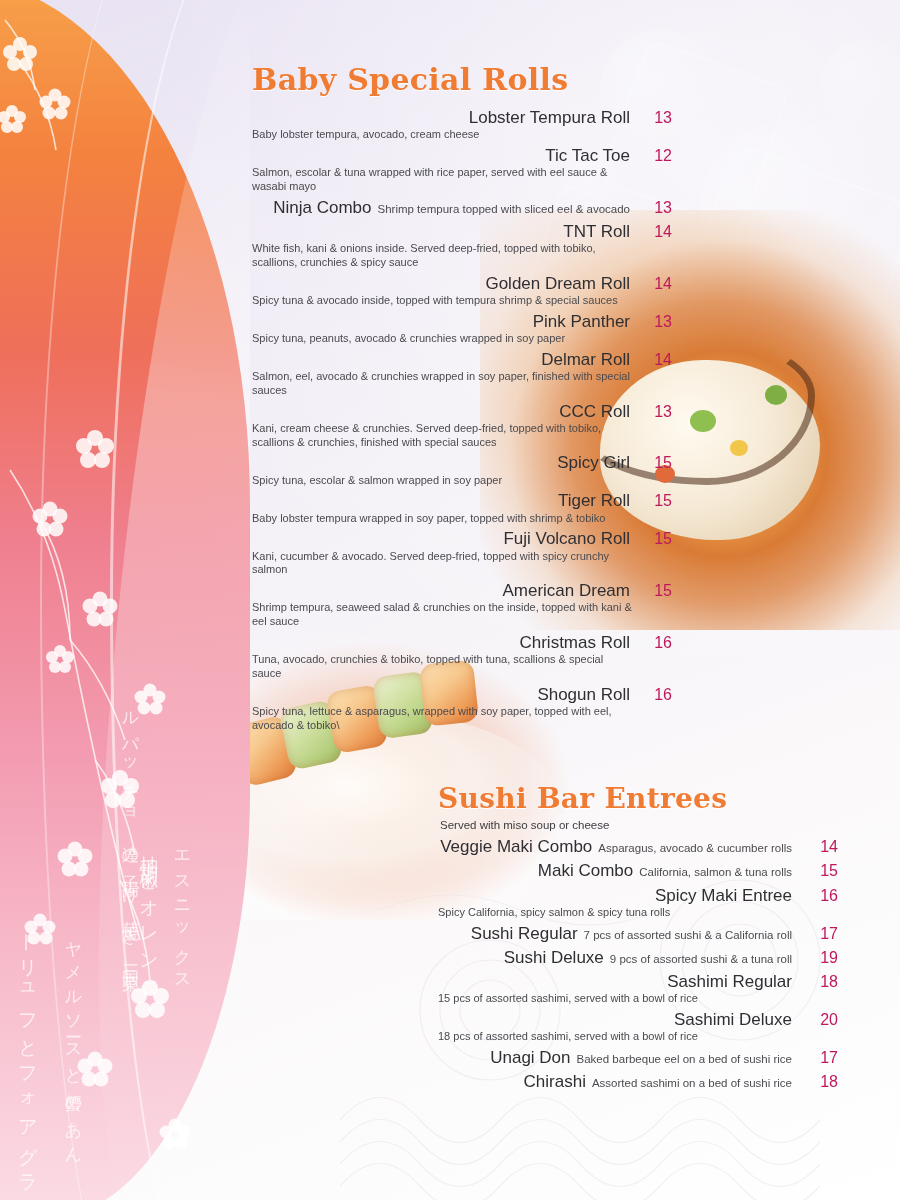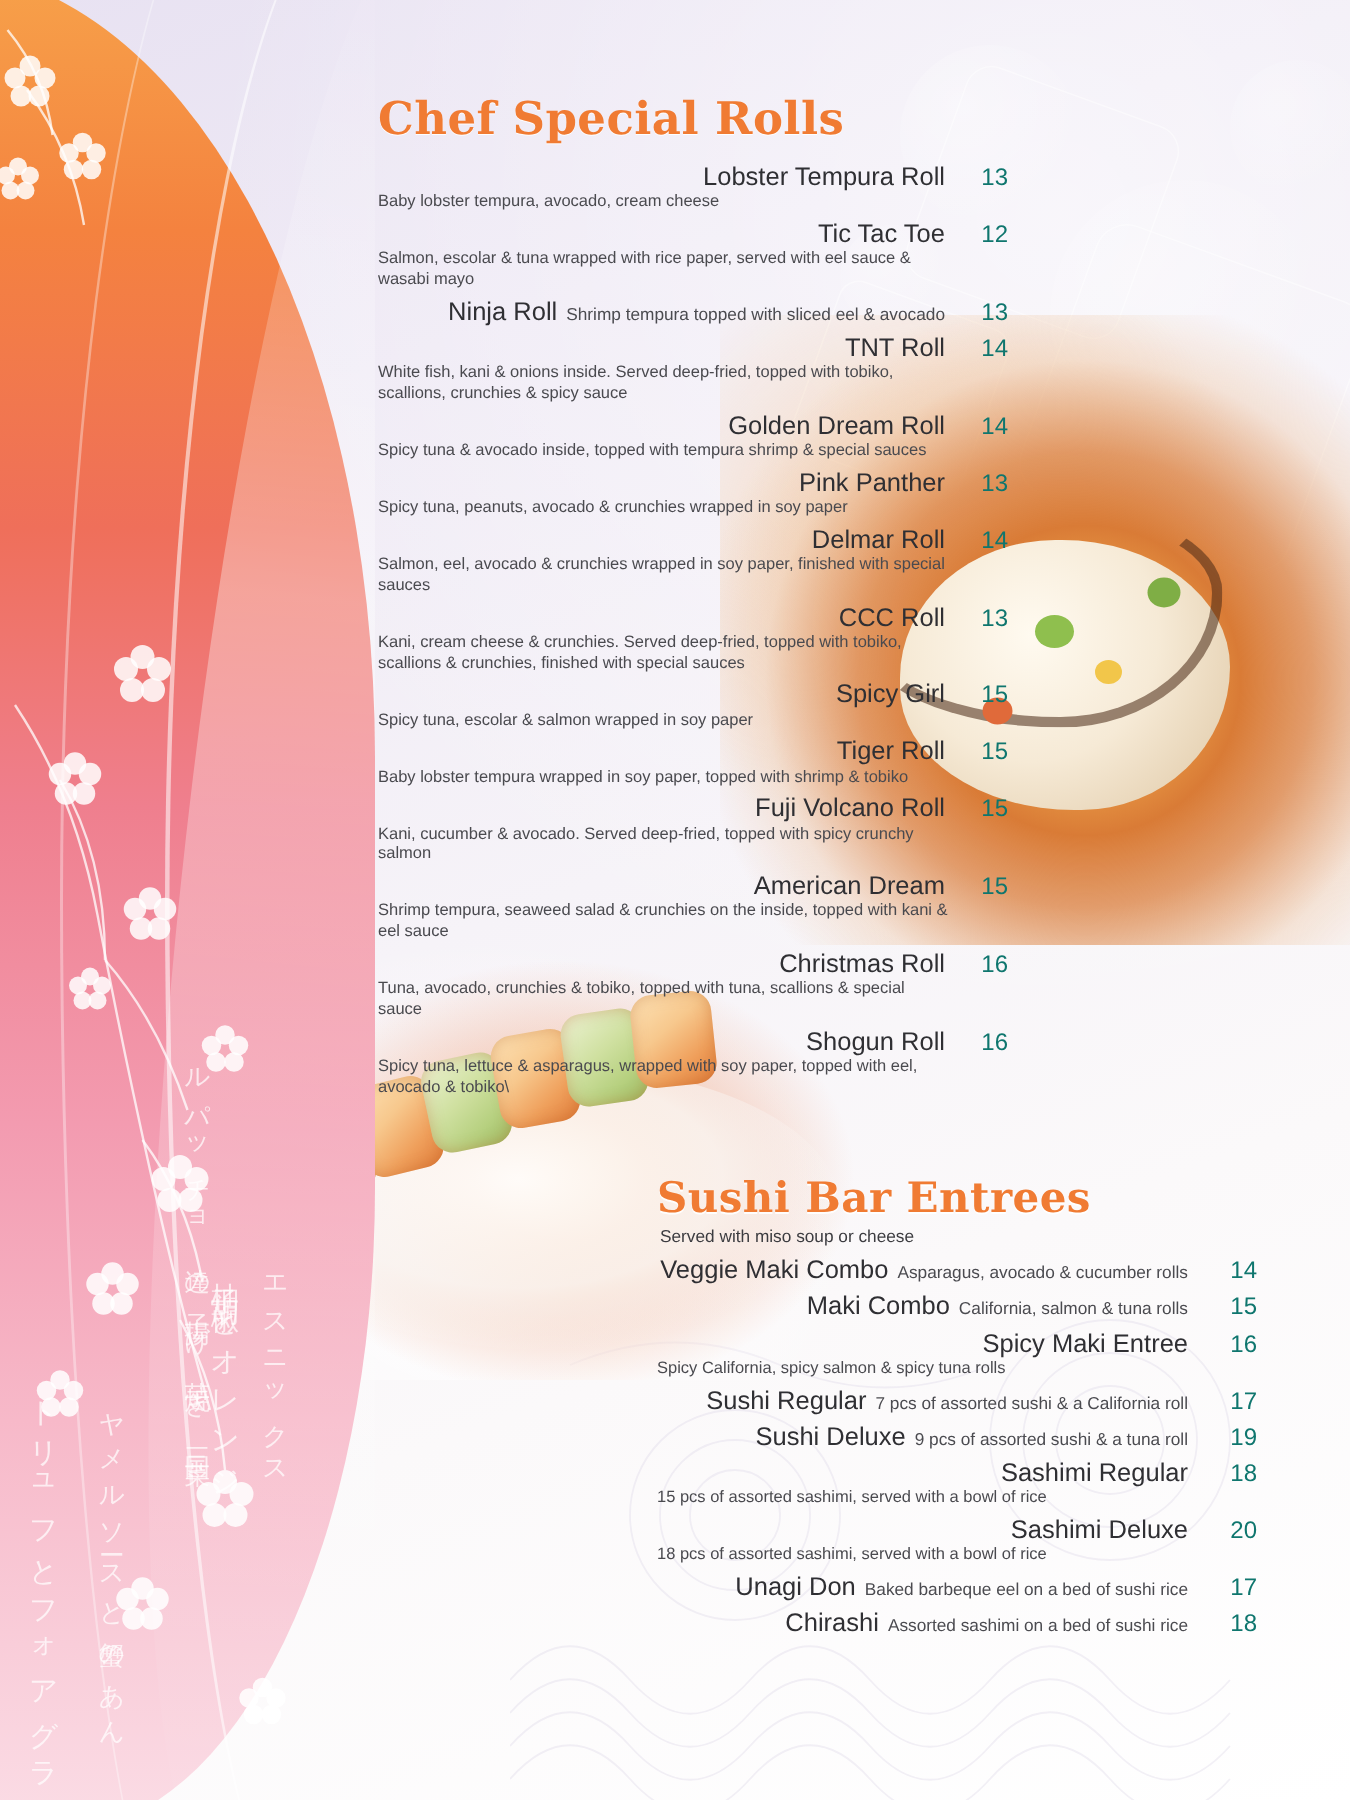--- a/index.html
+++ b/index.html
@@ -139,21 +139,21 @@
   .item-head {
     display: flex; align-items: baseline; justify-content: flex-end;
   }
   .item-name {
     font-size: 17px; color: #2f2f33; font-weight: 400; line-height: 1.25;
   }
   .item-inline-desc {
     font-size: 11.5px; color: #4b4b50; margin-left: 6px; font-weight: 400;
   }
   .item-price {
-    font-size: 16px; color: #0f766e; min-width: 30px; text-align: right;
+    font-size: 16px; color: #be185d; min-width: 30px; text-align: right;
     margin-left: 12px; flex: none;
   }
   .item-desc {
     font-size: 11px; color: #4a4a4f; line-height: 1.25; margin-top: 0px;
     max-width: 380px;
   }
 
   
   .entrees-section { position: absolute; left: 438px; top: 782px; width: 400px; }
   .entrees-section h1.section-title { font-size: 28px; color: #f07b33; }
@@ -331,21 +331,21 @@
   <div class="jp-col" style="left:120px;top:700px;font-size:17px;">ルパッチョ 達の子揚げ 芋焼き 三国菜</div>
   <div class="jp-col" style="left:137px;top:840px;font-size:19px;">柚子胡椒とオレンジ</div>
   <div class="jp-col" style="left:172px;top:840px;font-size:17px;">エスニックス</div>
   <div class="jp-col" style="left:16px;top:920px;font-size:19px;">トリュフとフォアグラの香り 鴨の</div>
   <div class="jp-col" style="left:63px;top:930px;font-size:17px;">ヤメルソースと蟹のあん</div>
 </div>
 
 <div class="content">
 
   <section class="chef-section">
-    <h1 class="section-title">Chef Special Rolls</h1>
+    <h1 class="section-title">Baby Special Rolls</h1>
     <div class="menu-list">
 
       <div class="item">
         <div class="item-head">
           <div class="item-name">Lobster Tempura Roll</div>
           <div class="item-price">13</div>
         </div>
         <div class="item-desc">Baby lobster tempura, avocado, cream cheese</div>
       </div>
 
@@ -353,21 +353,21 @@
         <div class="item-head">
           <div class="item-name">Tic Tac Toe</div>
           <div class="item-price">12</div>
         </div>
         <div class="item-desc">Salmon, escolar &amp; tuna wrapped with rice paper, served with eel sauce &amp; wasabi mayo</div>
       </div>
 
       <div class="item">
         <div class="item-head">
           <div class="item-name">
-            <span>Ninja Roll</span><span class="item-inline-desc">Shrimp tempura topped with sliced eel &amp; avocado</span>
+            <span>Ninja Combo</span><span class="item-inline-desc">Shrimp tempura topped with sliced eel &amp; avocado</span>
           </div>
           <div class="item-price">13</div>
         </div>
       </div>
 
       <div class="item">
         <div class="item-head">
           <div class="item-name">TNT Roll</div>
           <div class="item-price">14</div>
         </div>

